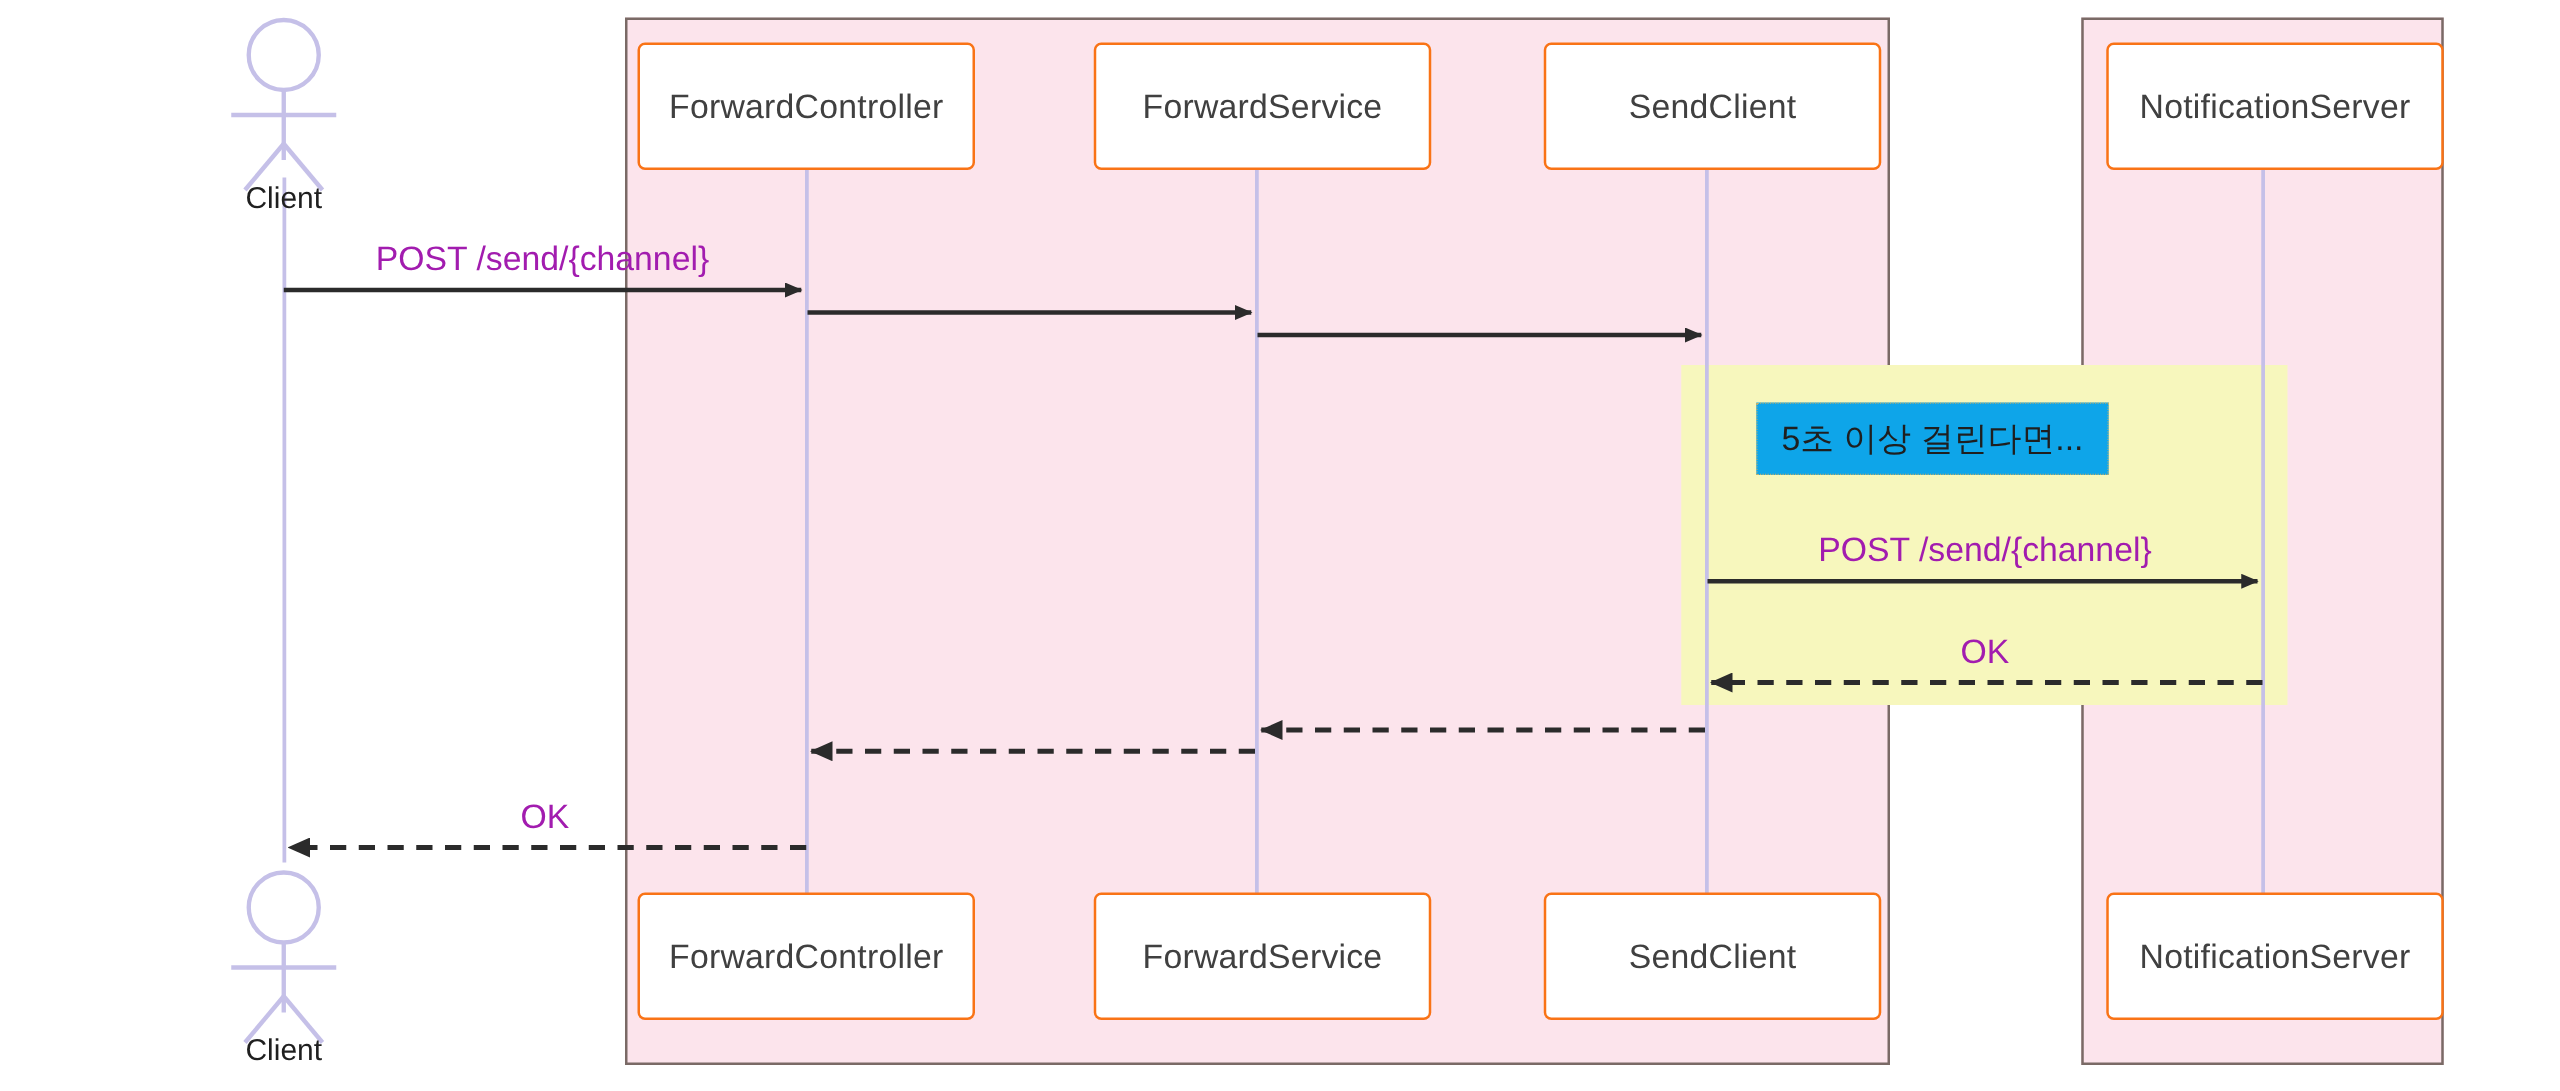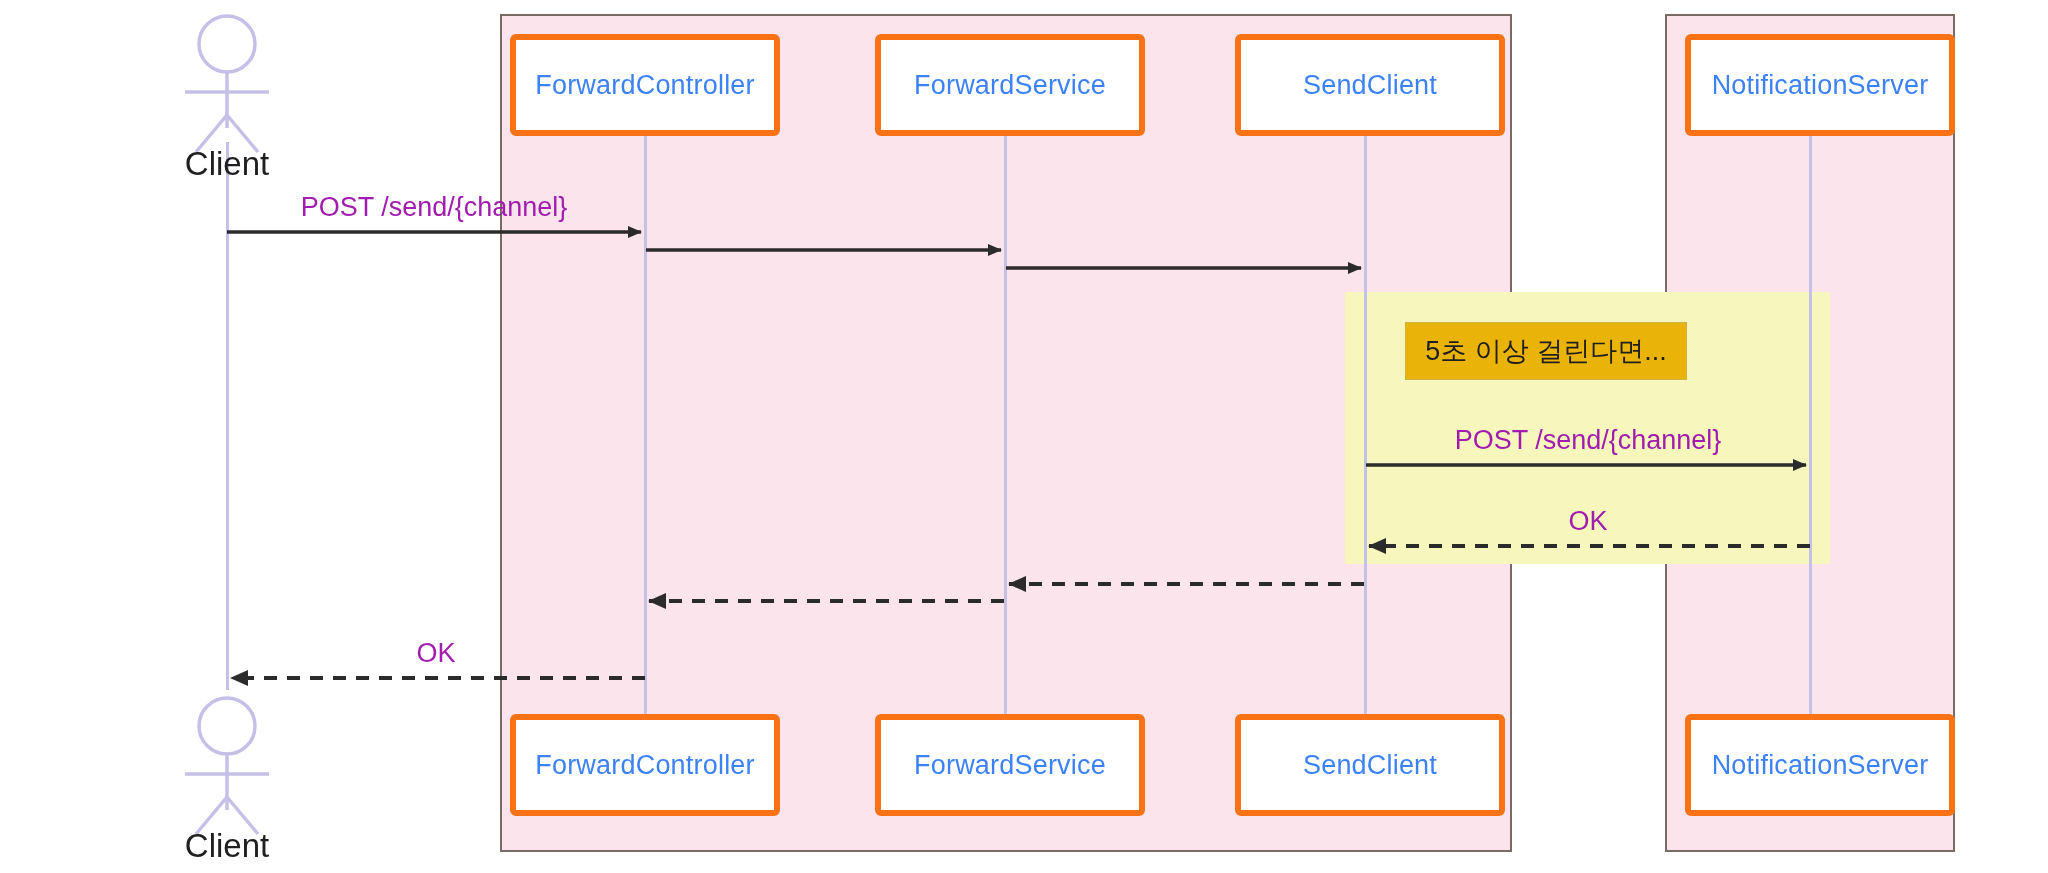--- a/index.html
+++ b/index.html
@@ -32,57 +32,57 @@
     position: absolute;
     background: #fce4ec;
     border: 2px solid #7a6a66;
     box-sizing: border-box;
   }
 
   
   .participant {
     position: absolute;
     background: #ffffff;
-    border: 6px solid #f97316;
+    border: 2px solid #f97316;
     border-radius: 6px;
     box-sizing: border-box;
     display: flex;
     align-items: center;
     justify-content: center;
-    color: #3b82f6;
+    color: #404040;
     font-size: 27px;
     letter-spacing: 0.2px;
     white-space: nowrap;
   }
 
   
   .lifeline {
     position: absolute;
     width: 3px;
     background: #c5c0e8;
   }
 
   
   .actor-label {
     position: absolute;
-    font-size: 33px;
+    font-size: 24px;
     color: #1f1f1f;
     text-align: center;
     white-space: nowrap;
   }
 
   
   .note-box {
     position: absolute;
     background: #f7f7bd;
     box-sizing: border-box;
   }
   .note-label {
     position: absolute;
-    background: #eab308;
+    background: #0ea5e9;
     border: 1px dotted #b9b070;
     box-sizing: border-box;
     display: flex;
     align-items: center;
     justify-content: center;
     font-size: 27px;
     color: #1f1f1f;
     white-space: nowrap;
   }
 

